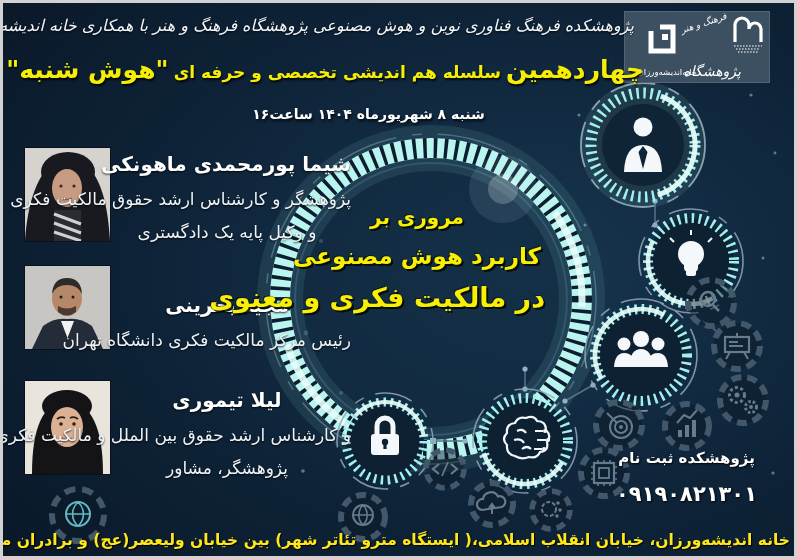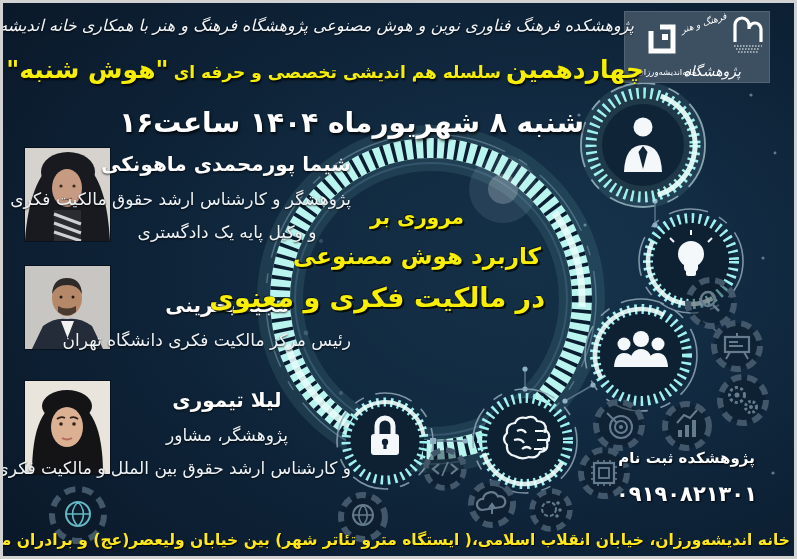--- a/index.html
+++ b/index.html
@@ -20,21 +20,21 @@
   }
   .series {
     position:absolute; top:52px; left:90px; right:150px; text-align:center;
     direction:rtl; white-space:nowrap; color:#f6ee04;
     text-shadow:1px 2px 2px rgba(0,0,0,.85);
   }
   .series .big { font-size:25px; font-weight:bold; }
   .series .mid { font-size:17px; font-weight:600; }
   .dateline {
     position:absolute; top:103px; left:150px; right:210px; text-align:center;
-    direction:rtl; white-space:nowrap; color:#ffffff; font-size:28px; font-weight:bold;
+    direction:rtl; white-space:nowrap; color:#ffffff; font-size:14px; font-weight:bold;
     text-shadow:1px 2px 3px rgba(0,0,0,.85);
   }
 
   
   .logobox {
     position:absolute; top:8px; right:24px; width:146px; height:72px;
     background:#3c5062; box-shadow:0 0 0 1px rgba(255,255,255,.12) inset;
   }
   .logo-inst { position:absolute; right:3px; top:1px; width:72px; height:70px; color:#fff; }
   .logo-inst .cal {
@@ -359,22 +359,22 @@
     <path d="M7,93 C7,48 17,22 42,19 C67,22 78,48 78,93 Z" fill="#141417"></path>
     <ellipse cx="42" cy="25" rx="25" ry="16" fill="#141417"></ellipse>
     <ellipse cx="42" cy="46" rx="16" ry="20" fill="#dcb092"></ellipse>
     <path d="M32,38 q4,-3 8,-1 M45,37 q4,-2 8,1" stroke="#2e1f18" stroke-width="1.8" fill="none"></path>
     <circle cx="36" cy="43" r="1.8" fill="#2e1f18"></circle>
       <circle cx="49" cy="43" r="1.8" fill="#2e1f18"></circle>
     <path d="M37,57 q5,3 10,0" stroke="#b06a5e" stroke-width="2" fill="none"></path>
   </svg>
   <div class="sp-text" style="top:385px;">
     <div class="sp-name">لیلا تیموری</div>
+    <div class="sp-role">و کارشناس ارشد حقوق بین الملل و مالکیت فکری</div>
     <div class="sp-role">پژوهشگر،  مشاور</div>
-    <div class="sp-role">و کارشناس ارشد حقوق بین الملل و مالکیت فکری</div>
   </div>
 
   <div class="maintitle">
     <div class="t1">مروری بر</div>
     <div class="t2">کاربرد هوش مصنوعی</div>
     <div class="t3">در مالکیت فکری و معنوی</div>
   </div>
 
   <div class="reg">
     <div class="reg-label">پژوهشکده ثبت نام</div>

